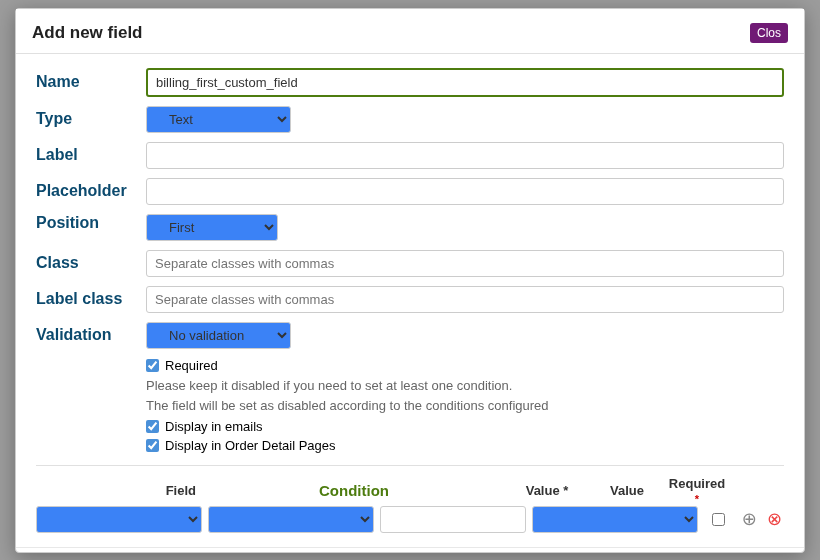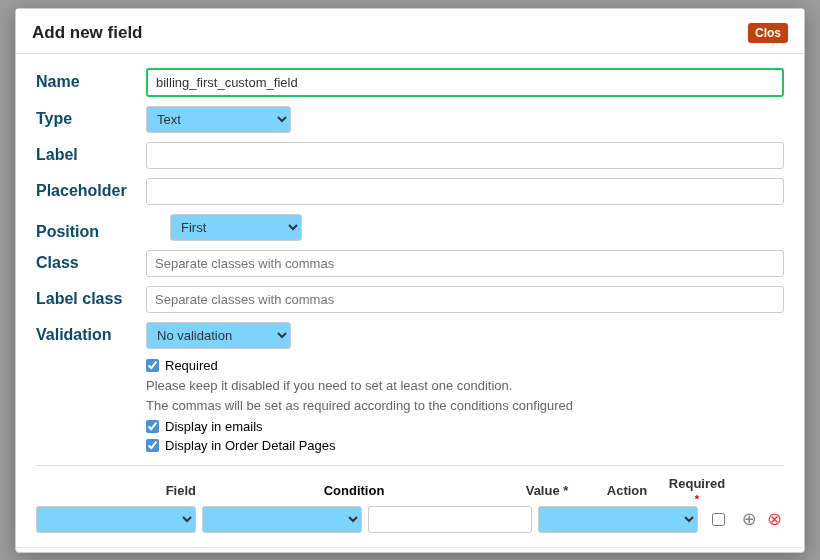--- a/index.html
+++ b/index.html
@@ -40,28 +40,28 @@
       display: flex;
       align-items: center;
       justify-content: space-between;
     }
     .modal-title {
       font-size: 17px;
       font-weight: bold;
       color: #222;
     }
     .close-btn {
-      background: #c2410c;
+      background: #701a75;
       color: #fff;
       border: none;
       border-radius: 3px;
       cursor: pointer;
       font-size: 12px;
       padding: 3px 7px;
-      font-weight: bold;
+      font-weight: normal;
     }
     .modal-body {
       padding: 14px 20px 14px 20px;
     }
     .form-row {
       display: flex;
       align-items: center;
       margin-bottom: 9px;
     }
     .form-label {
@@ -74,40 +74,39 @@
     .form-control {
       flex: 1;
       border: 1px solid #ccc;
       border-radius: 3px;
       padding: 5px 8px;
       font-size: 13px;
       color: #333;
       outline: none;
     }
     .form-control.highlighted {
-      border: 2px solid #22c55e;
+      border: 2px solid #4d7c0f;
     }
     select.form-control {
-      background: #7dd3fc;
+      background: #3b82f6;
       cursor: pointer;
-      padding: 4px 6px;
+      padding: 4px 18px;
     }
     .select-small {
       width: 132px;
       flex: none;
     }
     .select-medium {
       width: 145px;
       flex: none;
     }
     .position-row {
       display: flex;
-      align-items: flex-end;
+      align-items: flex-start;
       margin-bottom: 9px;
-      gap: 24px;
     }
     .checkbox-row {
       display: flex;
       align-items: center;
       margin-bottom: 4px;
       padding-left: 110px;
     }
     .checkbox-row input[type="checkbox"] {
       margin-right: 6px;
       accent-color: #4a90d9;
@@ -133,22 +132,22 @@
       text-align: right;
       font-weight: bold;
       color: #333;
       font-size: 13px;
       padding-right: 10px;
     }
     .conditions-col-condition {
       flex: 1;
       text-align: center;
       font-weight: bold;
-      color: #000000;
-      font-size: 13px;
+      color: #4d7c0f;
+      font-size: 15px;
     }
     .conditions-col-value {
       width: 90px;
       text-align: center;
       font-weight: bold;
       color: #333;
       font-size: 13px;
     }
     .conditions-col-action {
       width: 70px;
@@ -274,42 +273,42 @@
           <option>Number</option>
           <option>URL</option>
         </select>
       </div>
 
       <div class="checkbox-row">
         <input type="checkbox" checked="" style="">
         <span>Required</span>
       </div>
       <div class="hint-text">Please keep it disabled if you need to set at least one condition.</div>
-      <div class="hint-text">The commas will be set as required according to the conditions configured</div>
+      <div class="hint-text">The field will be set as disabled according to the conditions configured</div>
 
       <div class="checkbox-row" style="margin-top:4px;">
         <input type="checkbox" checked="" style="">
         <span>Display in emails</span>
       </div>
 
       <div class="checkbox-row">
         <input type="checkbox" checked="" style="">
         <span>Display in Order Detail Pages</span>
       </div>
 
       <hr class="divider">
 
       <div class="conditions-header">
         <div class="conditions-col-field">Field</div>
         <div class="conditions-col-condition">Condition</div>
         <div class="conditions-col-value">
           <span>Value *</span>
         </div>
         <div class="conditions-col-action">
-          <span>Action</span>
+          <span>Value</span>
         </div>
         <div class="conditions-col-required">
           <span>Required</span><br>
           <span class="required-star">*</span>
         </div>
         <div style="width:52px;"></div>
       </div>
 
       <div class="conditions-row">
         <select class="form-control cond-field-select">

